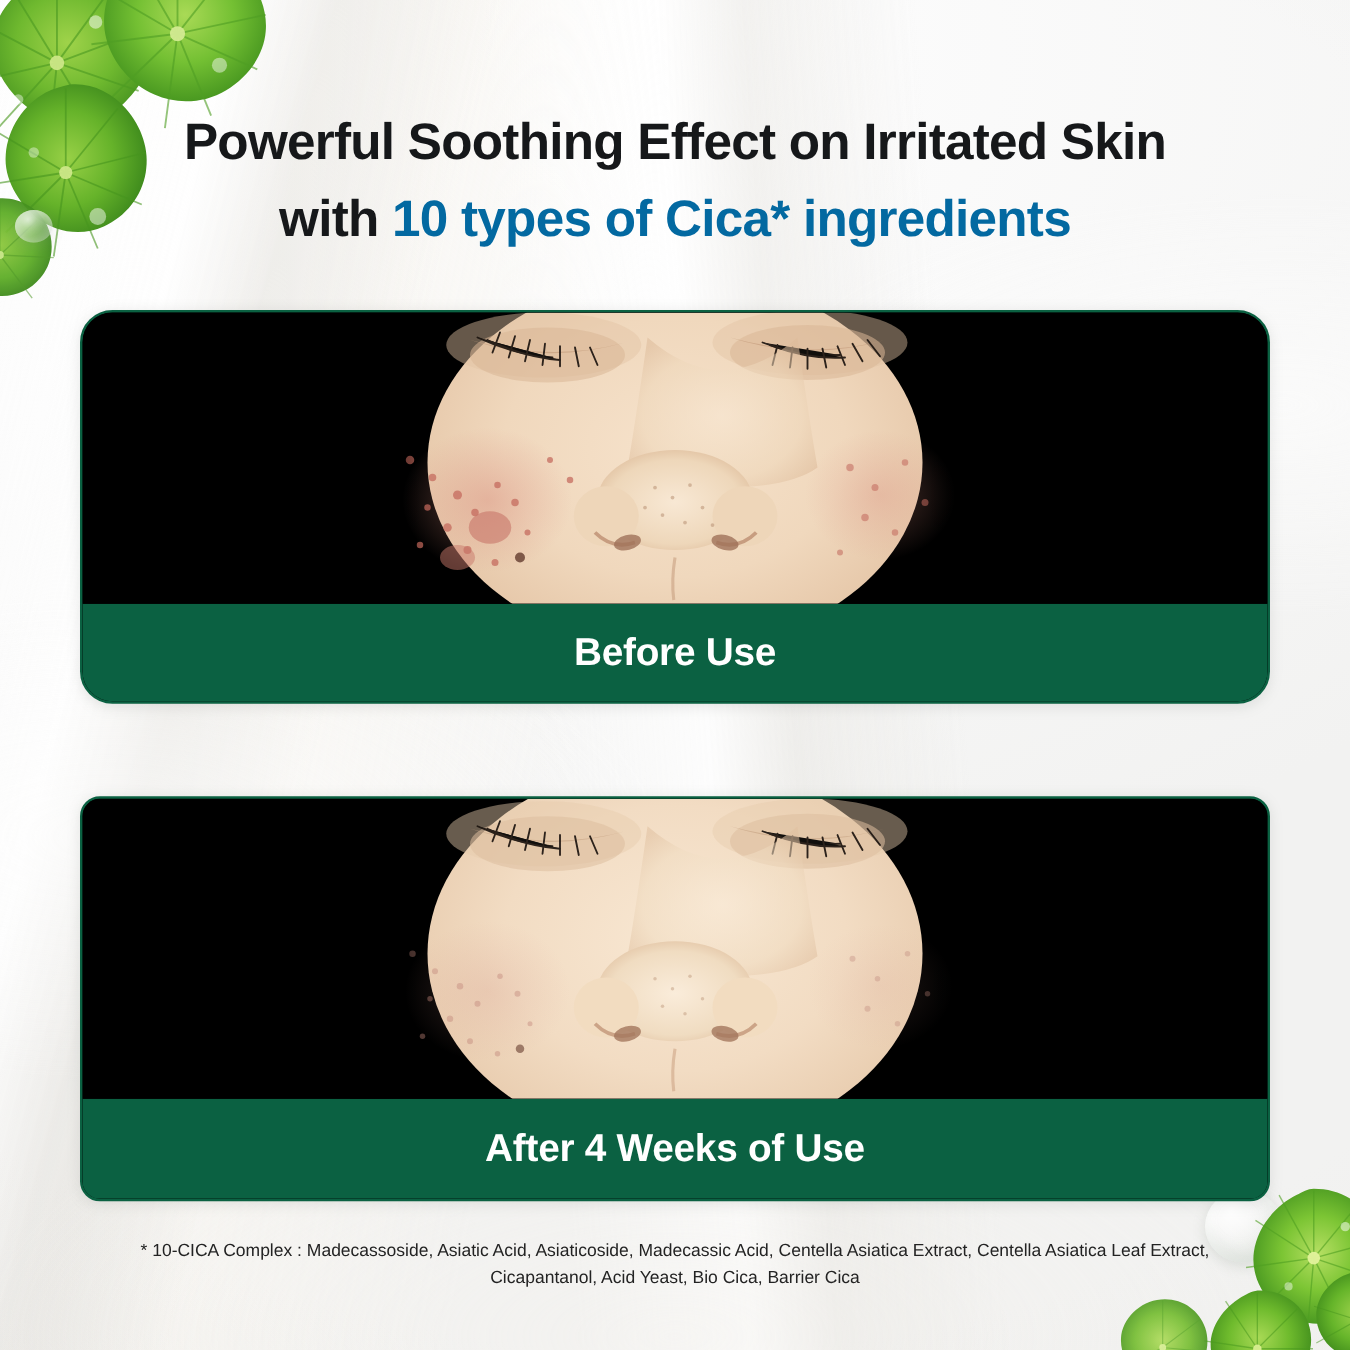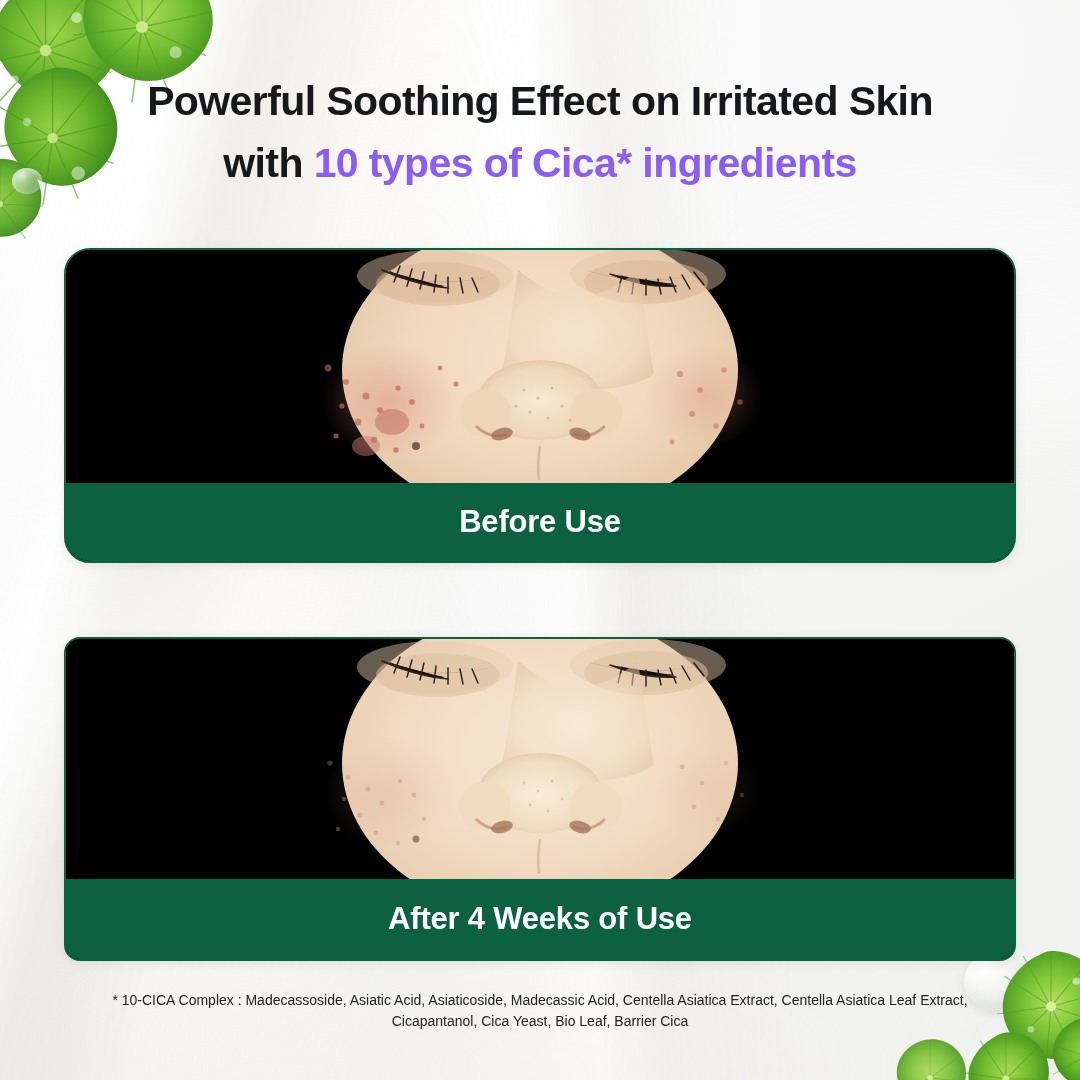--- a/index.html
+++ b/index.html
@@ -34,25 +34,25 @@
   
   .leaf{position:absolute;}
   .leaf svg{display:block;width:100%;height:100%;}
   .drop{position:absolute;border-radius:50%;
     background:
       radial-gradient(circle at 34% 28%, rgba(255,255,255,.98) 0%, rgba(255,255,255,.55) 26%, rgba(236,240,236,.32) 52%, rgba(214,222,214,.30) 78%, rgba(248,250,248,.55) 100%);
     box-shadow:0 3px 10px rgba(140,150,140,.24), inset -4px -6px 12px rgba(190,200,190,.35), inset 3px 4px 10px rgba(255,255,255,.9);
   }
 
   
-  .headline{position:absolute;left:0;right:0;top:70px;text-align:center;z-index:6;}
+  .headline{position:absolute;left:0;right:0;top:82px;text-align:center;z-index:6;}
   .hl-line{font-size:41px;font-weight:bold;color:#16181a;letter-spacing:-.6px;
     line-height:62px;white-space:nowrap;}
   .hl-line.l2{font-size:41px;}
-  .accent{color:#8b5cf6;}
+  .accent{color:#0369a1;}
 
   
   .card{position:absolute;left:64px;width:952px;border-radius:16px;overflow:hidden;
     border:2px solid #0b6142;box-sizing:border-box;background:#000;z-index:5;
     box-shadow:0 2px 10px rgba(120,125,120,.18);}
   #card-before{top:248px;height:315px;border-radius:26px;}
   #card-after {top:603px;height:324px;margin-top:34px;}
 
   .photo{position:relative;width:100%;background:#000;overflow:hidden;}
   #card-before .photo{height:233px;}
@@ -526,16 +526,16 @@
         <path d="M48 50 L66 88"></path>
           <path d="M48 50 L36 90"></path>
           <path d="M48 50 L12 68"></path>
       </g>
       <circle cx="48" cy="50" r="3" fill="#ddf197" opacity=".9"></circle>
     </svg>
   </div>
 
   <div class="footnote">
     <div>* 10-CICA Complex : Madecassoside, Asiatic Acid, Asiaticoside, Madecassic Acid, Centella Asiatica Extract, Centella Asiatica Leaf Extract,</div>
-    <div>Cicapantanol, Cica Yeast, Bio Leaf, Barrier Cica</div>
+    <div>Cicapantanol, Acid Yeast, Bio Cica, Barrier Cica</div>
   </div>
 
 </div>
 
 </body></html>

